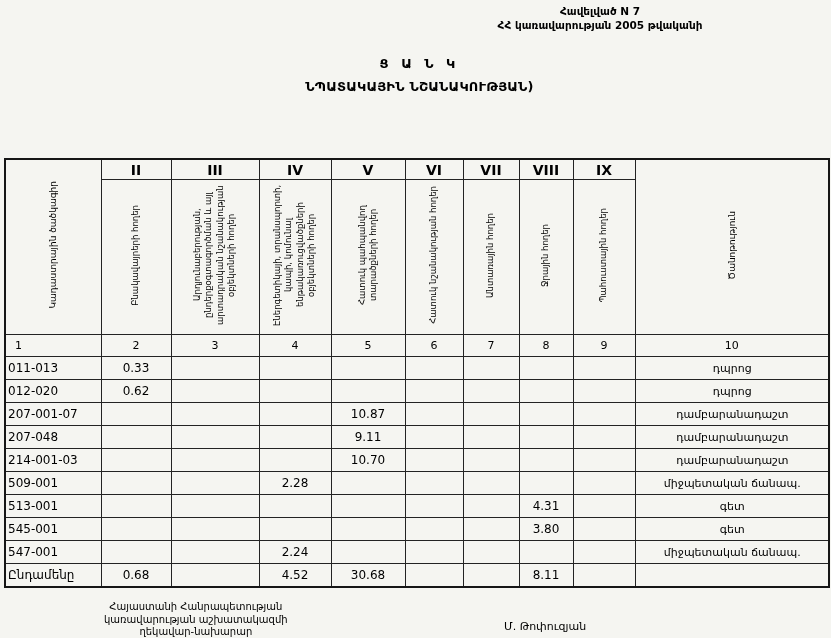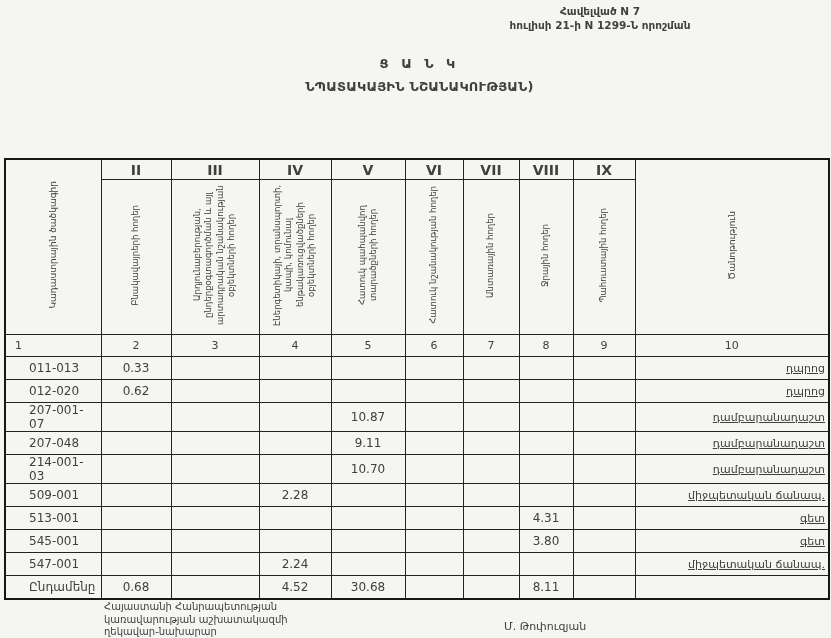--- a/index.html
+++ b/index.html
@@ -1,18 +1,18 @@
 <!DOCTYPE html>
 <html><head>
 <meta charset="utf-8">
 <style>
   html,body { margin:0; padding:0; background:#f5f5f1; }
   .page {
     width:831px; height:638px; position:relative; overflow:hidden;
-    background:#f5f5f1; color:#404040;
+    background:#f5f5f1; color:#000000;
     font-family:"DejaVu Sans", sans-serif;
   }
   .appendix {
     position:absolute; top:5px; left:372px; width:456px;
     text-align:center; font-size:10.5px; font-weight:bold; line-height:1.3;
   }
   .title-block {
     position:absolute; top:56px; left:4px; width:831px;
     text-align:center; font-weight:bold;
   }
@@ -30,41 +30,41 @@
   .roman  { height:17px; font-size:14px; font-weight:bold; text-align:center; }
   .vhead  { height:150px; vertical-align:middle; text-align:center; font-weight:normal; padding:2px 1px; }
   .v {
     display:inline-block; writing-mode:vertical-rl; transform:rotate(180deg);
     font-size:8.5px; line-height:1.35; max-height:146px; white-space:normal;
   }
   th.span2 .v { max-height:162px; font-size:9px; }
   .colnum { height:19px; font-size:11px; text-align:center; font-weight:normal; }
   .colnum.first { text-align:left; padding-left:9px; }
   tbody td { height:22px; font-size:12px; padding:0 3px; }
-  td.code { text-align:left; padding-left:23px; }
+  td.code { text-align:left; padding-left:2px; }
   td.val  { text-align:center; }
-  td.note { text-align:right; font-size:11px; padding-left:4px;text-decoration:underline; }
+  td.note { text-align:center; font-size:11px; padding-left:4px; }
   tr.total td { font-size:12px; }
 
   .footer-left {
     position:absolute; left:104px; top:601px;
-    font-size:10px; line-height:1.25;
+    font-size:10px; line-height:1.25;text-align:center;
   }
   .signature {
     position:absolute; left:504px; top:620px; font-size:11px;
   }
 </style>
 </head>
 <body>
 
 <div class="page">
 
   <div class="appendix">
     <div>Հավելված N 7</div>
-    <div>հուլիսի 21-ի N 1299-Ն որոշման</div>
+    <div>ՀՀ կառավարության 2005 թվականի</div>
   </div>
 
   <div class="title-block">
     <div class="heading">Ց Ա Ն Կ</div>
     <div class="subtitle-line">ՆՊԱՏԱԿԱՅԻՆ ՆՇԱՆԱԿՈՒԹՅԱՆ)</div>
   </div>
 
   <table class="land-table">
     <colgroup>
       <col style="width:96px">

